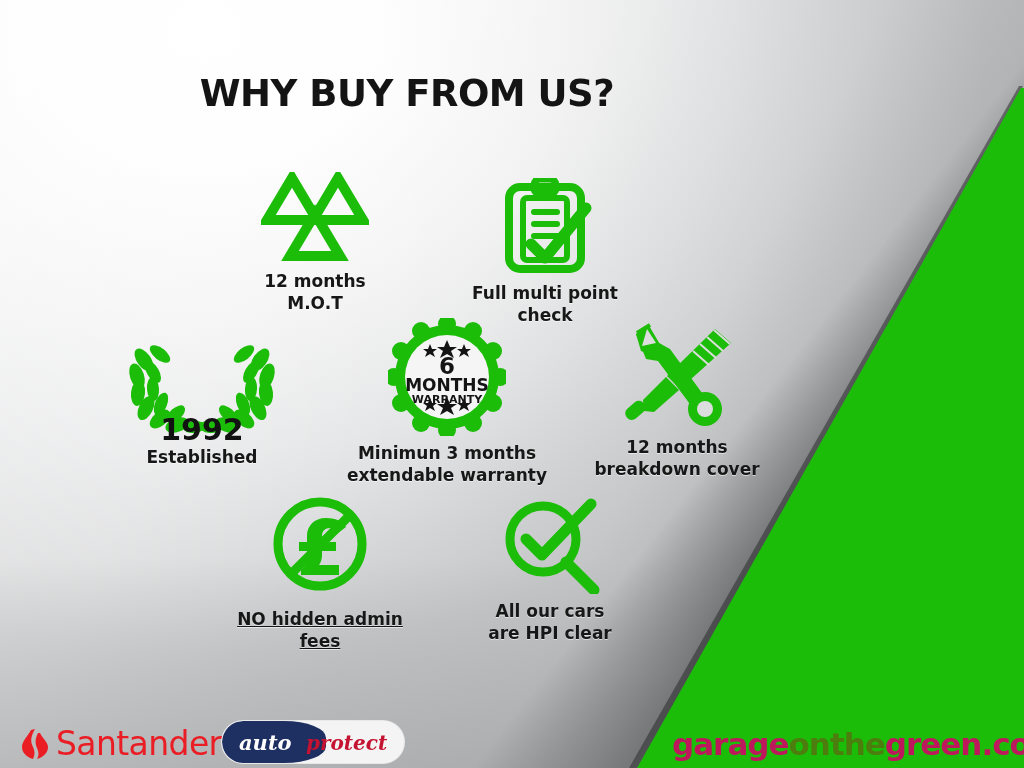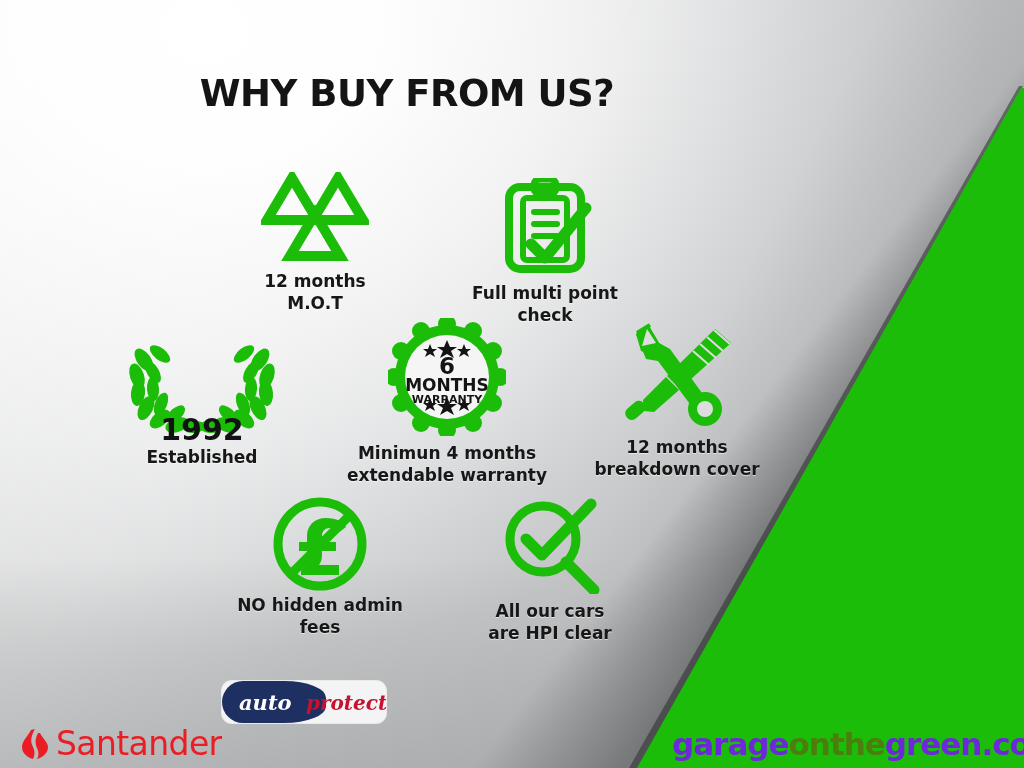--- a/index.html
+++ b/index.html
@@ -79,61 +79,61 @@
   .c-mot .cap{margin-top:6px;}
   .c-check{left:430px;top:178px;width:230px;}
   .c-check .cap{margin-top:6px;}
   .c-est{left:92px;top:330px;width:220px;}
   .c-est .cap{margin-top:8px;}
   .c-war{left:322px;top:318px;width:250px;}
   .c-war .cap{margin-top:6px;}
   .c-brk{left:562px;top:318px;width:230px;}
   .c-brk .cap{margin-top:10px;}
   .c-fees{left:205px;top:494px;width:230px;}
-  .c-fees .cap{margin-top:0;}
+  .c-fees .cap{margin-top:14px;text-decoration:underline;}
   .c-hpi{left:435px;top:494px;width:230px;}
   .c-hpi .cap{margin-top:6px;}
 
   .wreath-num{
     position:absolute;left:0;right:0;top:34px;text-align:center;
     font-size:30px;font-weight:bold;color:#121212;
     font-family:"DejaVu Sans", sans-serif;
     margin-top:48px;
   }
   .wreath-wrap{position:relative;width:160px;height:108px;margin:0 auto;}
 
   
   .santander{position:absolute;left:18px;top:724px;display:flex;align-items:center;gap:4px;}
   .sant-text{
     font-size:33px;font-weight:normal;color:#ea1d25;letter-spacing:-0.6px;
     font-family:"DejaVu Sans", sans-serif;
   }
   .autoprotect{
-    position:absolute;left:222px;top:681px;width:164px;height:42px;
-    border-radius:10px;overflow:hidden;background:#f4f4f4;
+    position:absolute;left:222px;top:721px;width:182px;height:42px;
+    border-radius:21px;overflow:hidden;background:#f4f4f4;
     box-shadow:0 0 0 1px rgba(255,255,255,.7);
   }
   .ap-navy{
     position:absolute;left:0;top:0;width:104px;height:42px;
     background:#1e2f62;border-radius:21px 40% 40% 21px;
   }
   .ap-auto{
     position:absolute;left:17px;top:9px;font-size:21px;font-style:italic;
     font-weight:bold;color:#ffffff;font-family:"DejaVu Serif", serif;
   }
   .ap-protect{
     position:absolute;left:84px;top:10px;font-size:20px;font-style:italic;
     font-weight:bold;color:#c41230;font-family:"DejaVu Serif", serif;
   }
   .brand{
     position:absolute;left:672px;top:726px;
     font-size:31px;font-weight:bold;letter-spacing:-1px;
     font-family:"DejaVu Sans", sans-serif;
   }
-  .b-dark{color:#6d28d9;}
+  .b-dark{color:#be185d;}
   .b-white{color:#4d7c0f;}
 </style>
 </head>
 <body>
 
 <div id="stage" style="--green: #1cbd08;">
 
   <div class="bg-base"></div>
   <div class="bg-sheen"></div>
   <div class="bg-darkband"></div>
@@ -231,21 +231,21 @@
         <polygon points="59,22 62,29 69,29 63,33 66,40 59,36 52,40 55,33 49,29 56,29"></polygon>
         <polygon points="76,26 78,31 83,31 79,34 81,39 76,36 71,39 73,34 69,31 74,31"></polygon>
         <polygon points="42,80 44,85 49,85 45,88 47,93 42,90 37,93 39,88 35,85 40,85"></polygon>
         <polygon points="59,79 62,86 69,86 63,90 66,97 59,93 52,97 55,90 49,86 56,86"></polygon>
         <polygon points="76,80 78,85 83,85 79,88 81,93 76,90 71,93 73,88 69,85 74,85"></polygon>
       </g>
       <text x="59" y="56" text-anchor="middle" font-family="DejaVu Sans, sans-serif" font-size="23" font-weight="bold" fill="#141414">6</text>
       <text x="59" y="73" text-anchor="middle" font-family="DejaVu Sans, sans-serif" font-size="17" font-weight="bold" fill="#141414">MONTHS</text>
       <text x="59" y="85" text-anchor="middle" font-family="DejaVu Sans, sans-serif" font-size="11" font-weight="bold" fill="#141414">WARRANTY</text>
     </svg>
-    <div class="cap">Minimun 4 months
+    <div class="cap">Minimun 3 months
 extendable warranty</div>
   </div>
 
   <div class="cell c-brk">
     <svg class="icon" width="126" height="108" viewBox="0 0 126 108">
       <g fill="#1cbd08">
 
         <path d="M101 11 L117 25 L66 71 L53 58 Z"></path>
         <path d="M52 59 L65 72 L40 94 L30 93 L29 82 Z"></path>
         <rect x="10" y="86" width="22" height="13" rx="6" transform="rotate(-41 21 92)"></rect>

